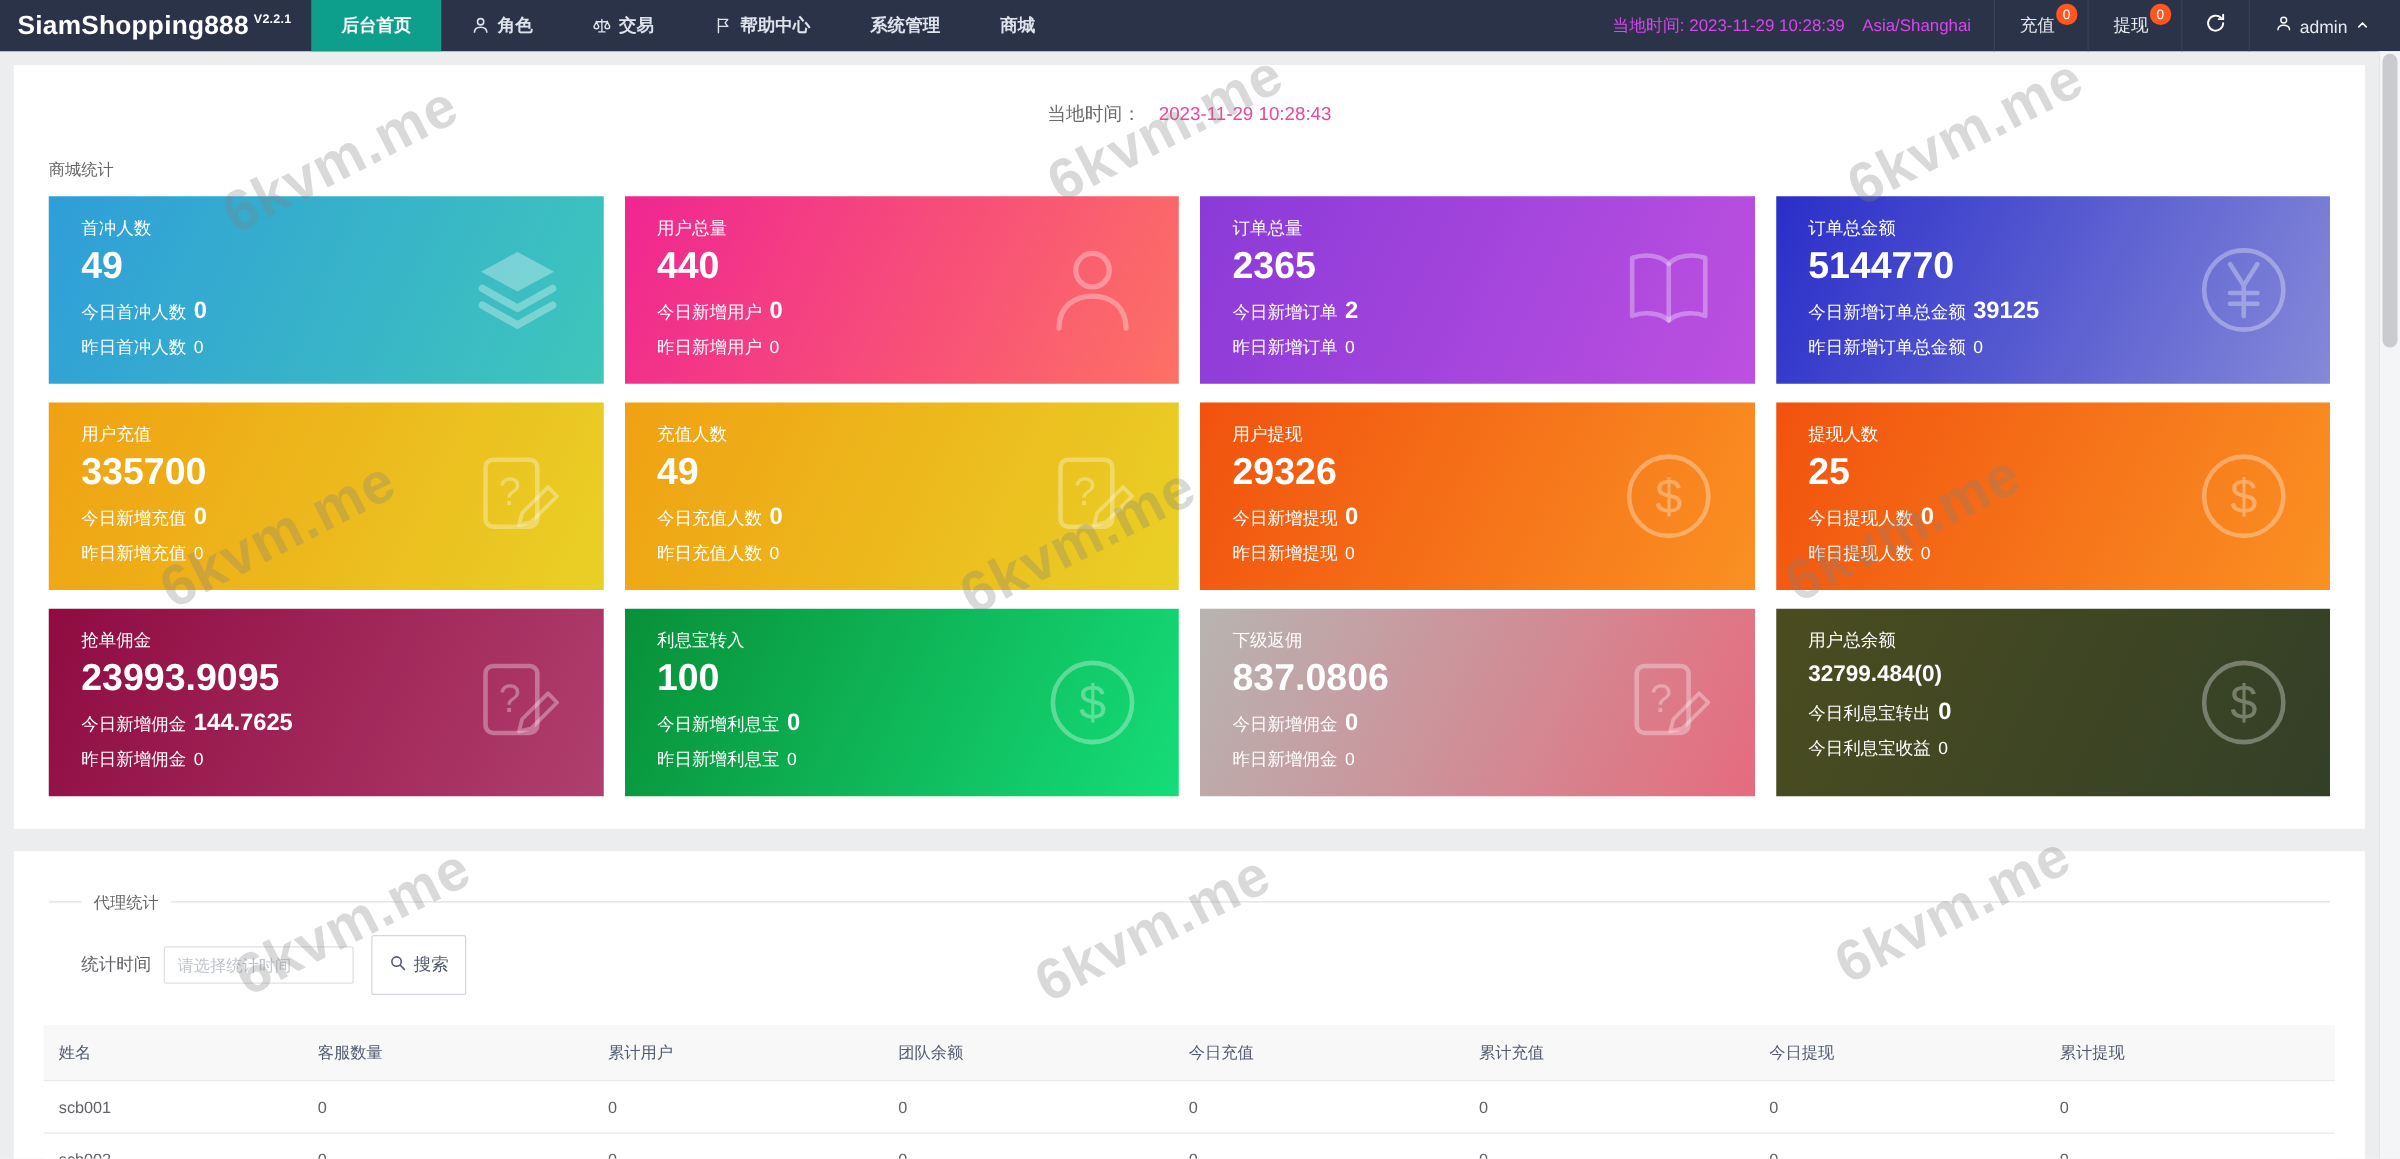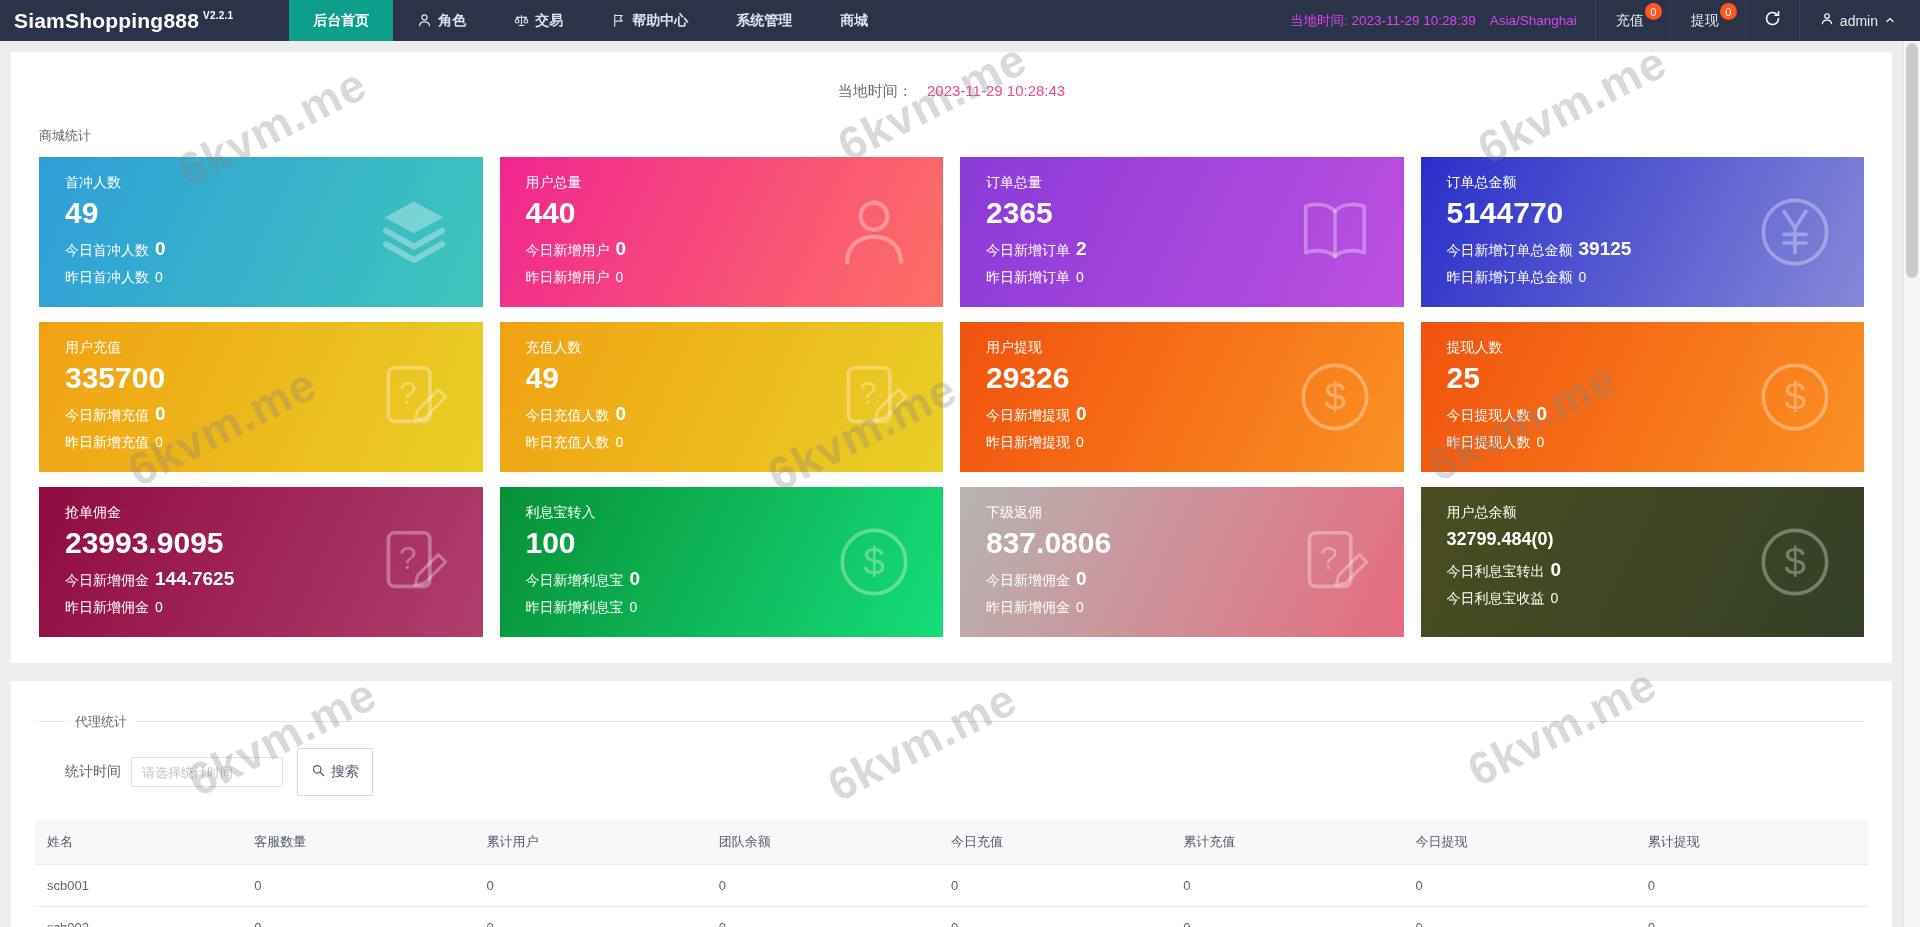--- a/index.html
+++ b/index.html
@@ -1,20 +1,20 @@
 <!DOCTYPE html>
 <html><head>
 <meta charset="utf-8">
 <style>
   * { margin:0; padding:0; box-sizing:border-box; }
   html,body { width:1920px; height:927px; overflow:hidden;
     font-family:"Liberation Sans","DejaVu Sans",sans-serif; background:#ecedef; }
 
   
-  .header { height:41px; background:#2b3348; display:flex; align-items:stretch; color:#e8eaf1; position:relative; z-index:5;gap:40px; }
+  .header { height:41px; background:#2b3348; display:flex; align-items:stretch; color:#e8eaf1; position:relative; z-index:5; }
   .logo { display:flex; align-items:center; padding:0 16px 0 14px; color:#fff; font-size:21px; font-weight:bold; letter-spacing:.2px; }
   .logo sup { font-size:10px; font-weight:bold; margin-left:4px; transform:translateY(-5px); }
   .nav { display:flex; align-items:stretch; }
   .nav-item { display:flex; align-items:center; gap:6px; padding:0 24px; font-size:14px; color:#dfe3ec; cursor:pointer;font-weight:bold; }
   .nav-item.active { background:#0e9f8c; color:#fff; }
   .nav-item svg { width:15px; height:15px; }
   .header-right { margin-left:auto; display:flex; align-items:stretch; }
   .time-block { display:flex; align-items:center; font-size:13.5px; padding:0 18px; gap:14px; color:#d946ef; }
   .hbtn { display:flex; align-items:center; padding:0 26px 0 20px; font-size:14px; border-left:1px solid #3a4157; position:relative; cursor:pointer; }
   .badge { position:absolute; top:3px; right:8px; min-width:17px; height:17px; border-radius:9px; background:#ff5722; color:#fff; font-size:11px; display:flex; align-items:center; justify-content:center; padding:0 4px; }

